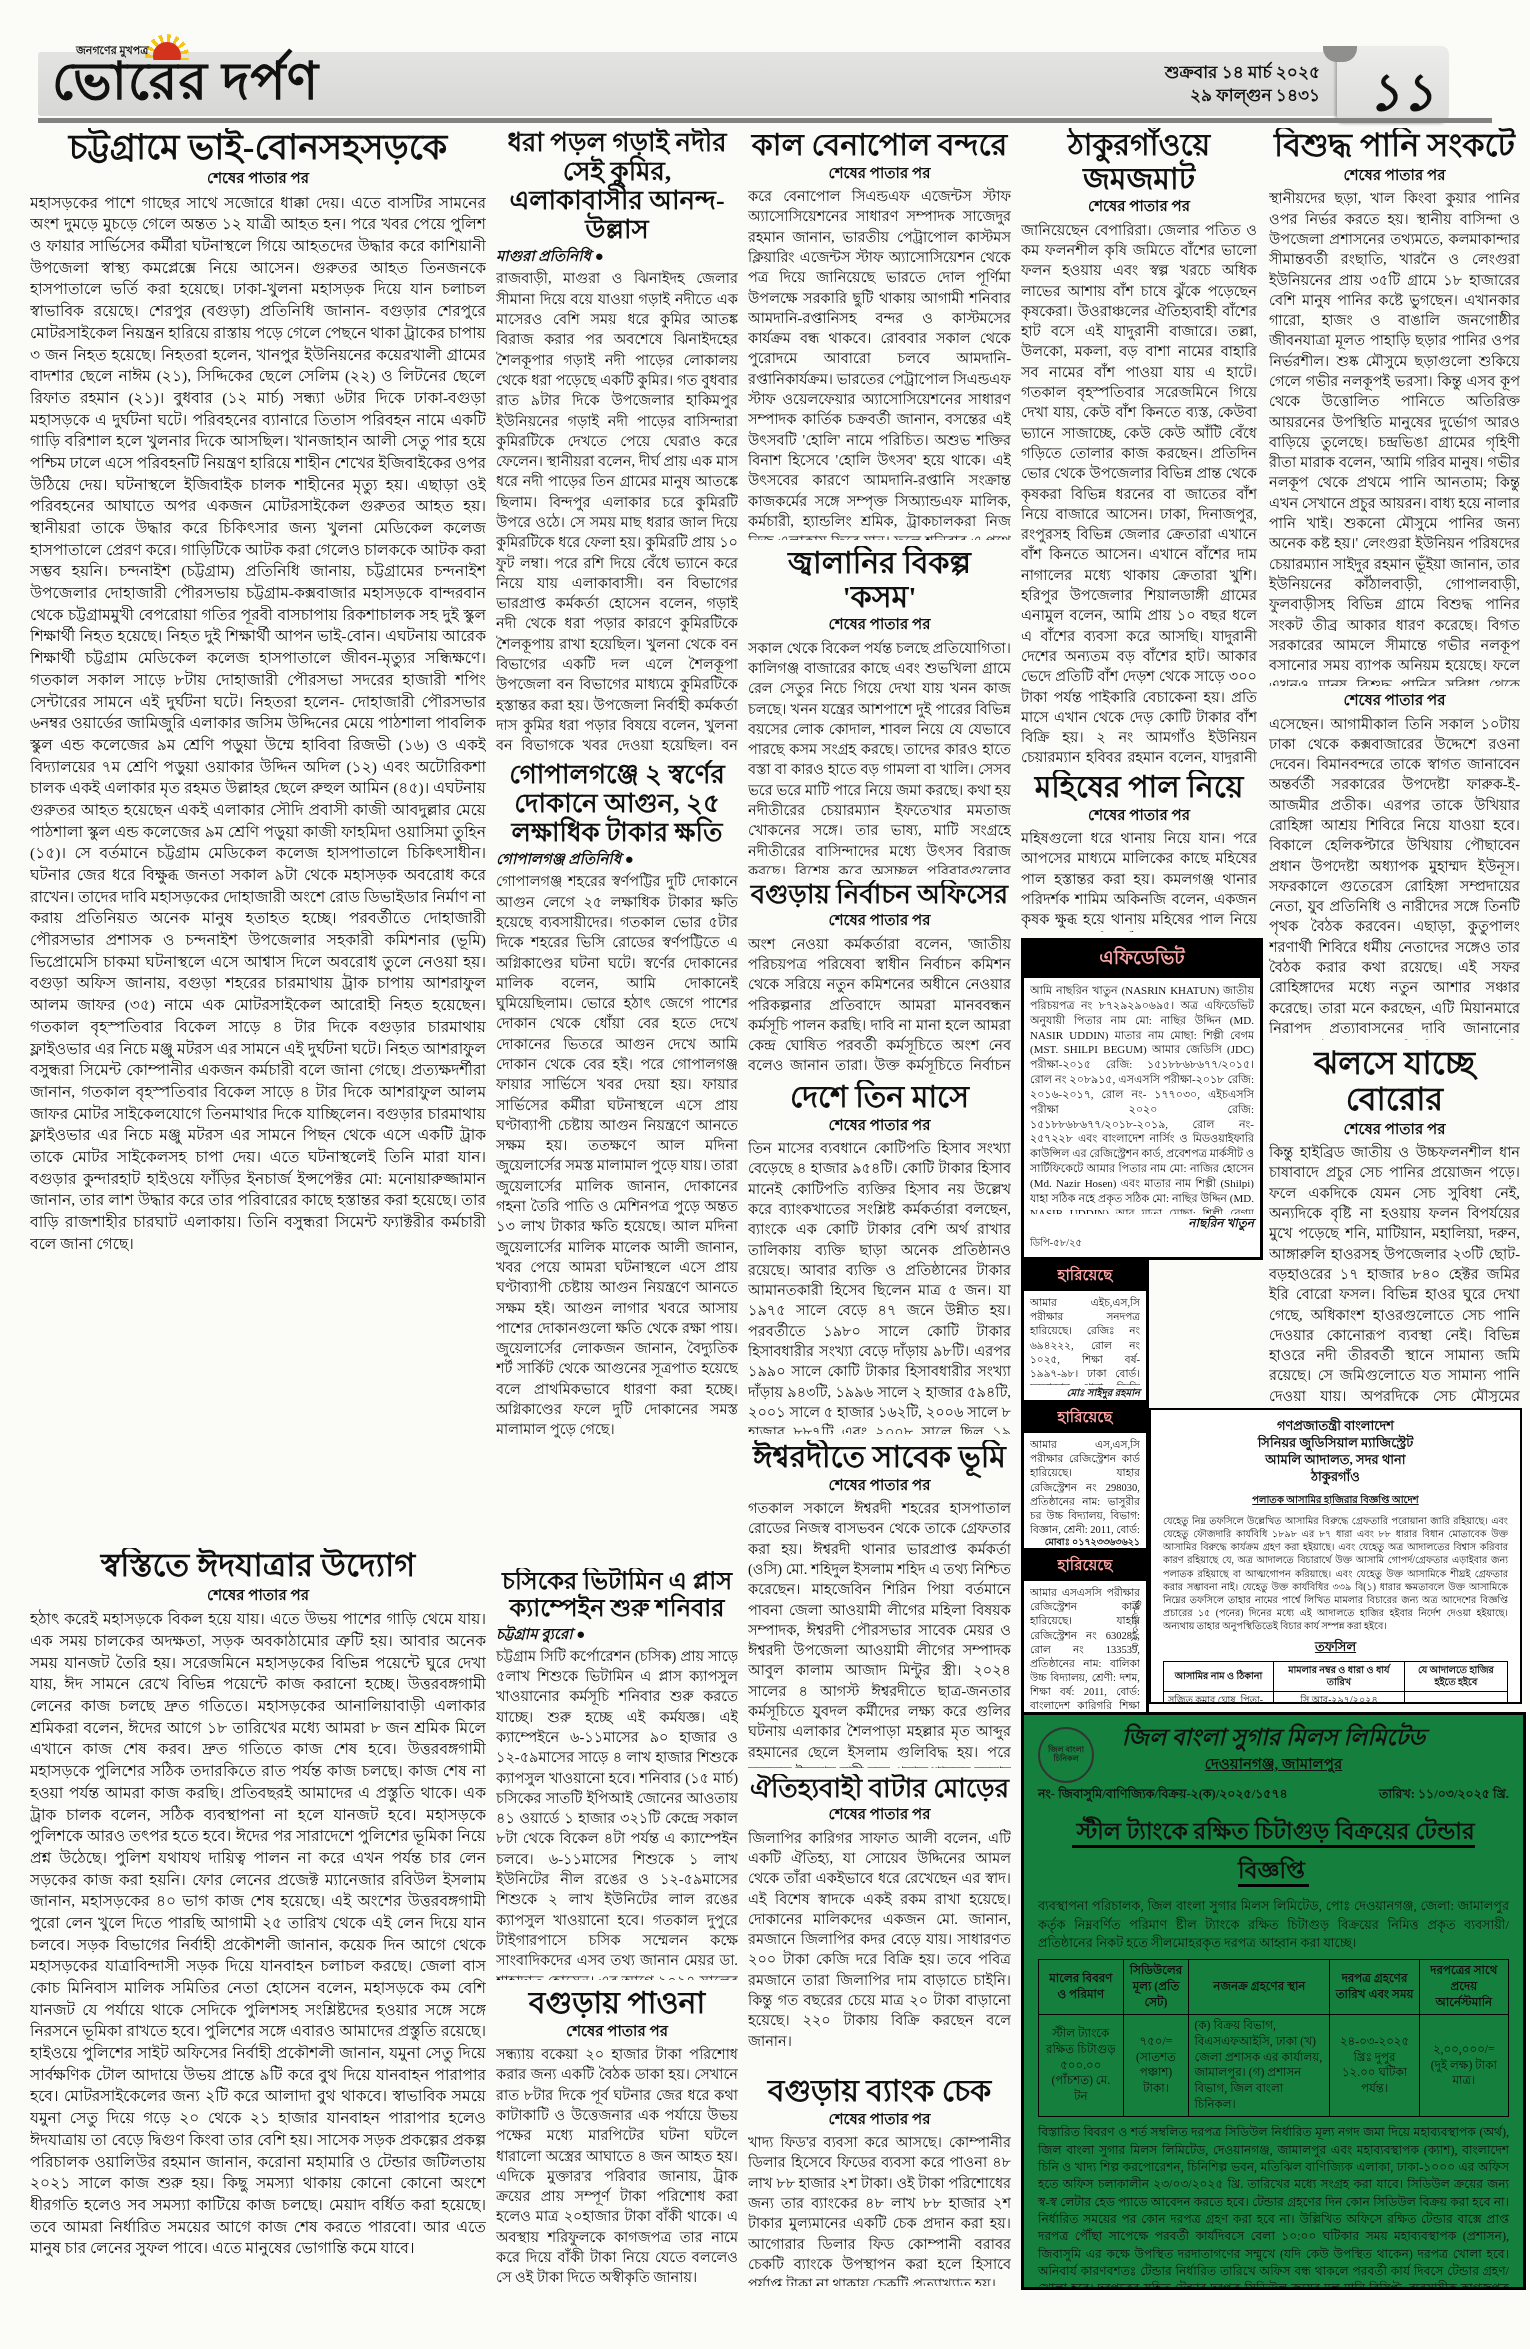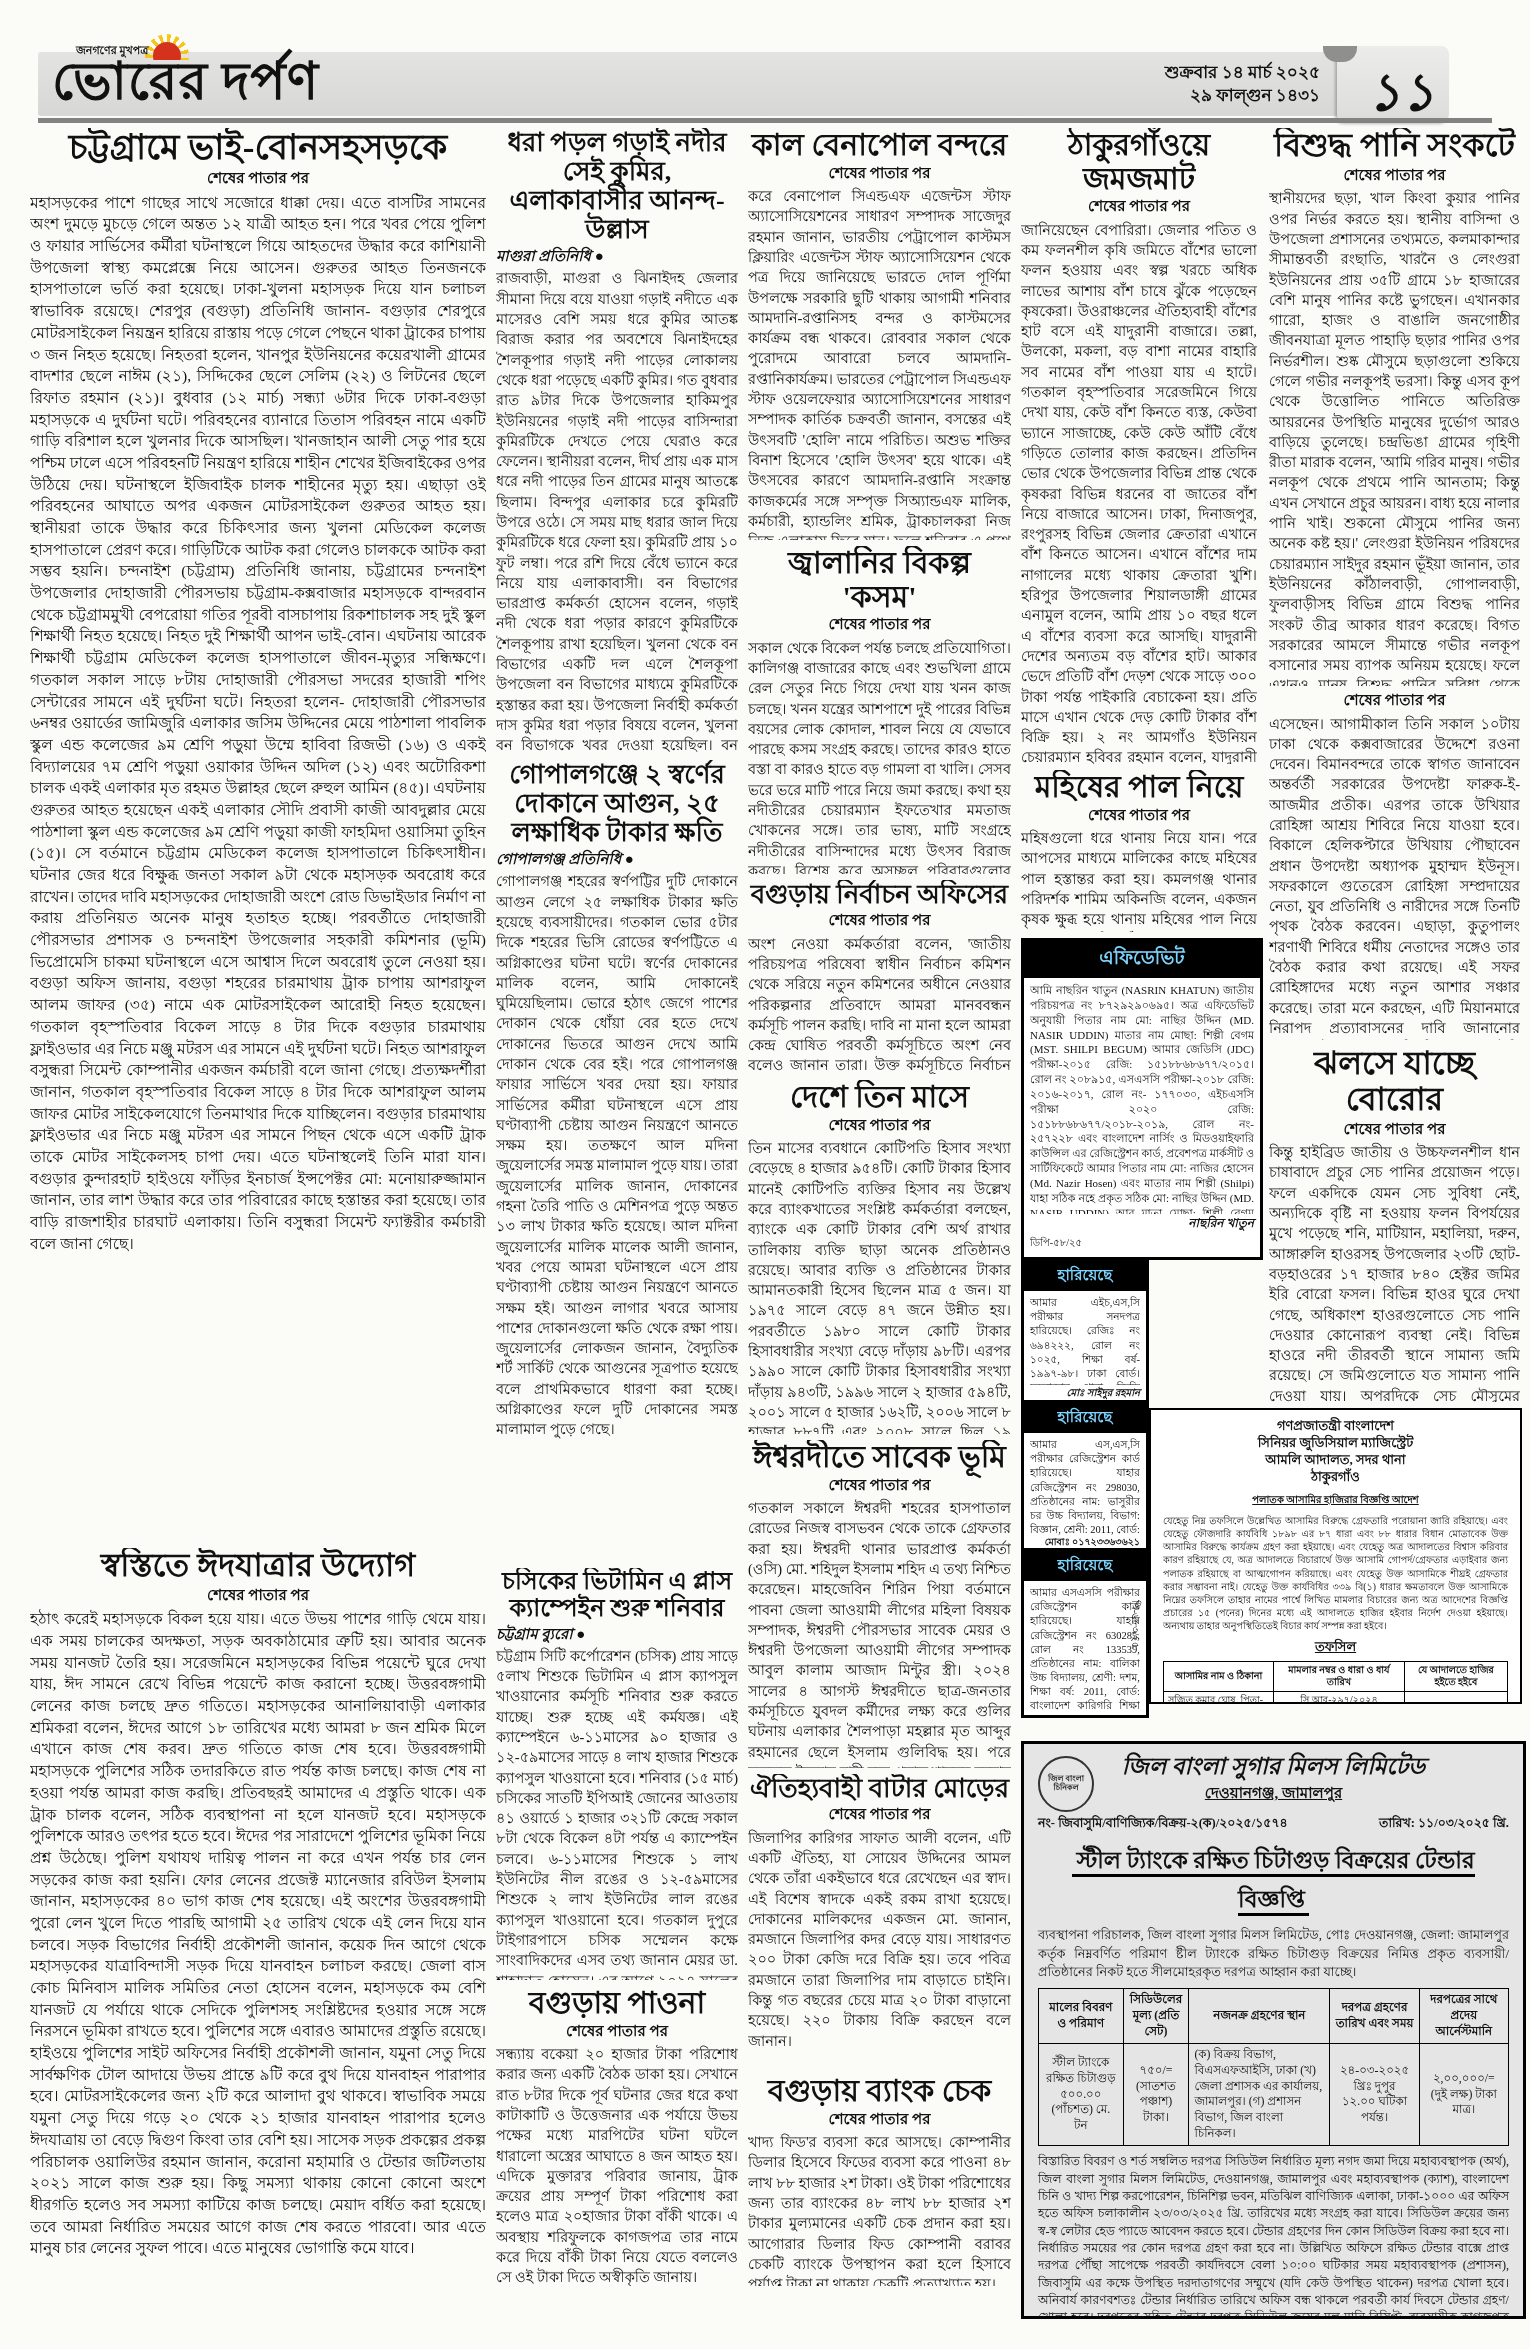--- a/index.html
+++ b/index.html
@@ -31,37 +31,37 @@
   .hl{font-weight:bold;text-align:center;line-height:1.12;margin:0 0 3px 0;}
   .h35{font-size:35px;} .h32{font-size:32px;} .h30{font-size:30px;}
   .h27{font-size:26px;} .h24{font-size:24px;}
   .sub{text-align:center;font-weight:bold;font-size:15px;margin:0 0 5px 0;line-height:1.1;}
   .by{font-weight:bold;font-style:italic;font-size:15px;margin:0 0 3px 0;line-height:1.2;}
   .body{flex:1 1 auto;overflow:hidden;text-align:justify;font-size:15.5px;line-height:1.40;}
   .body.sm{font-size:14.5px;}
   
   .nbox{position:absolute;border:3px solid #000;background:#fff;padding:5px 6px;
         overflow:hidden;display:flex;flex-direction:column;}
-  .nhead{background:#000;color:#7dd3fc;text-align:center;font-weight:bold;font-size:19px;
+  .nhead{background:#000;color:#fca5a5;text-align:center;font-weight:bold;font-size:19px;
          padding:2px 0 3px 0;margin:-5px -6px 5px -6px;}
   .nbody{flex:1;overflow:hidden;font-size:11px;line-height:1.35;text-align:justify;}
   .nbody.xs{font-size:10.5px;}
   .nsig{text-align:right;font-weight:bold;font-style:italic;font-size:12px;margin-top:0;}
   .ntag{text-align:left;font-size:10px;margin-top:1px;}
   
   .court{position:absolute;border:2.5px solid #000;background:#fff;padding:8px 12px;overflow:hidden;}
   .c-line{text-align:center;font-weight:bold;font-size:13px;line-height:1.3;}
   .c-title{text-align:center;font-weight:bold;font-size:10px;text-decoration:underline;margin:6px 0 5px;}
   .c-body{font-size:9.6px;line-height:1.38;text-align:justify;}
   .c-sched{text-align:center;font-weight:bold;font-size:13px;text-decoration:underline;margin:4px 0 3px;}
   table.ctab{width:100%;border-collapse:collapse;font-size:9.6px;line-height:1.3;}
   table.ctab th,table.ctab td{border:1.5px solid #000;padding:2px 4px;vertical-align:middle;}
   table.ctab th{font-weight:bold;text-align:center;}
   
-  .tender{position:absolute;border:3px solid #000;background:#e5e5e5;padding:10px 14px;overflow:hidden;margin-top:29px;}
+  .tender{position:absolute;border:3px solid #000;background:#15803d;padding:10px 14px;overflow:hidden;}
   .t-org{text-align:center;font-weight:bold;font-style:italic;font-size:23px;line-height:1.1;}
   .t-place{text-align:center;font-weight:bold;font-size:15px;text-decoration:underline;margin-top:2px;}
   .t-refrow{display:flex;justify-content:space-between;font-size:12.5px;margin-top:8px;font-weight:bold;}
   .t-title{text-align:center;margin:8px 0 6px;}
   .t-title span{font-weight:900;font-size:23px;border-bottom:3px solid #000;padding:0 4px 1px;}
   .t-intro{font-size:12.8px;line-height:1.45;text-align:justify;}
   table.ttab{width:100%;border-collapse:collapse;font-size:11.8px;line-height:1.35;margin-top:6px;border-radius:29px;}
   table.ttab th,table.ttab td{border:1.6px solid #000;padding:3px 5px;vertical-align:middle;text-align:center;}
   table.ttab td.loc{text-align:left;}
   .t-terms{font-size:12.2px;line-height:1.42;text-align:justify;margin-top:7px;}

